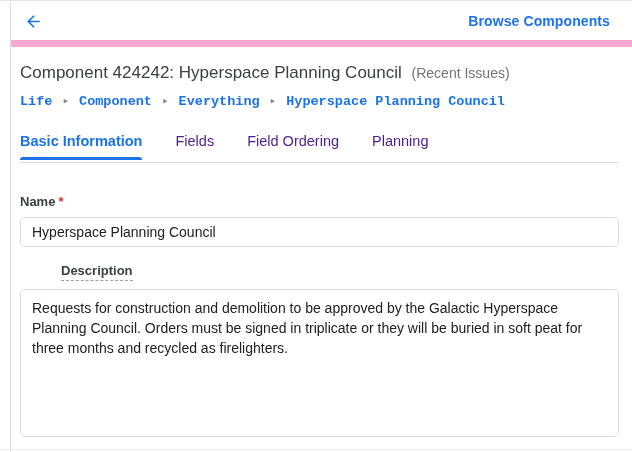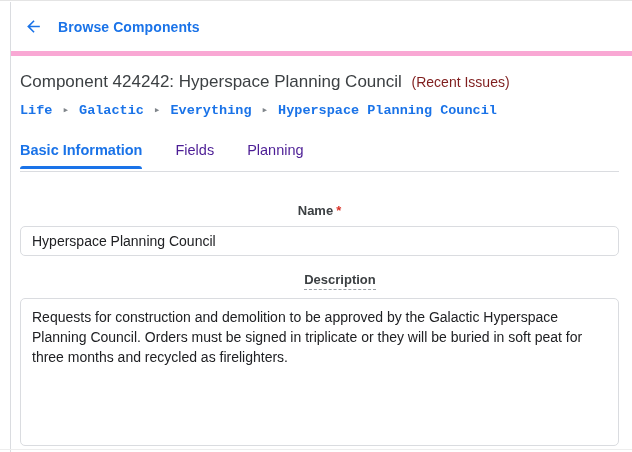--- a/index.html
+++ b/index.html
@@ -15,40 +15,41 @@
     box-sizing:border-box;
   }
   .panel{
     position:absolute;left:10px;top:1px;right:0;bottom:0;
     border-left:1px solid #dadce0;
     box-sizing:border-box;
     background:#fff;
   }
   
   .topbar{
-    height:54px;
-    border-bottom:5px solid #f9a8d4;
+    height:45px;
+    border-bottom:7px solid #f9a8d4;
     display:flex;align-items:center;
     padding-left:9px;
     box-sizing:border-box;
+    justify-content:space-between;
   }
   .back-btn{
     width:26px;height:26px;border:none;background:transparent;
     display:flex;align-items:center;justify-content:center;
     cursor:pointer;padding:0;margin-right:12px;
   }
   .topbar-link{
     color:#1a73e8;font-size:14px;font-weight:700;
     text-decoration:none;margin-right:22px;letter-spacing:.1px;
     cursor:pointer;
   }
   
   .content{padding:0 13px 0 9px;}
   .title-row{margin-top:16px;font-size:17px;color:#3c4043;white-space:nowrap;}
-  .title-row .recent{font-size:14px;color:#7f1d1d;text-decoration:none;margin-left:5px;cursor:pointer;}
+  .title-row .recent{font-size:14px;color:#737373;text-decoration:none;margin-left:5px;cursor:pointer;}
   .breadcrumb{margin-top:11px;display:flex;align-items:center;font-family:Liberation Mono, monospace;}
   .crumb{color:#1a73e8;font-size:13.5px;font-weight:700;text-decoration:none;cursor:pointer;}
   .crumb-sep{color:#80868b;font-size:11px;margin:0 10px;line-height:1;}
   
   .tabs{margin-top:13px;display:flex;align-items:center;height:38px;}
   .tab-wrap{position:relative;margin-right:33px;height:100%;display:flex;align-items:flex-start;}
   .tab{
     font-size:14.5px;color:#4c1d95;cursor:pointer;position:relative;
     height:100%;display:flex;align-items:center;background:none;border:none;padding:0;
     font-family:"Liberation Sans",sans-serif;
@@ -63,21 +64,21 @@
     position:absolute;
     left:-25px;top:-11px;
     width:calc(100% + 38px);height:48px;
     border:4px solid #e8432b;
     box-sizing:border-box;
     pointer-events:none;
     z-index:5;
   }
   
   .field-label{
-    margin-top:31px;font-size:13px;font-weight:700;color:#3c4043;text-align:center;
+    margin-top:31px;font-size:13px;font-weight:700;color:#3c4043;
   }
   .field-label .req{color:#d93025;margin-left:3px;}
   .underlined{display:inline-block;border-bottom:1px dashed #9aa0a6;padding-bottom:2px;}
   .text-input{
     display:block;width:100%;box-sizing:border-box;
     height:30px;margin-top:8px;
     border:1px solid #dadce0;border-radius:5px;
     padding:0 11px;font-size:14px;color:#202124;
     font-family:"Liberation Sans",sans-serif;
     outline:none;background:#fff;
@@ -115,33 +116,36 @@
     <div class="content">
 
       <div class="title-row">
         <span>Component 424242: Hyperspace Planning Council</span>
         <a class="recent">(Recent Issues)</a>
       </div>
 
       <div class="breadcrumb">
         <a class="crumb">Life</a>
         <span class="crumb-sep">▸</span>
-        <a class="crumb">Galactic</a>
+        <a class="crumb">Component</a>
         <span class="crumb-sep">▸</span>
         <a class="crumb">Everything</a>
         <span class="crumb-sep">▸</span>
         <a class="crumb">Hyperspace Planning Council</a>
       </div>
 
       <div class="tabs">
         <div class="tab-wrap active">
           <button class="tab">Basic Information</button>
         </div>
         <div class="tab-wrap">
           <button class="tab">Fields</button>
+        </div>
+        <div class="tab-wrap">
+          <button class="tab">Field Ordering</button>
         </div>
         <div class="tab-wrap">
           <button class="tab">Planning</button>
         </div>
       </div>
       <div class="tabs-divider"></div>
 
       <div class="field-label">
         <span>Name</span><span class="req">*</span>
       </div>

